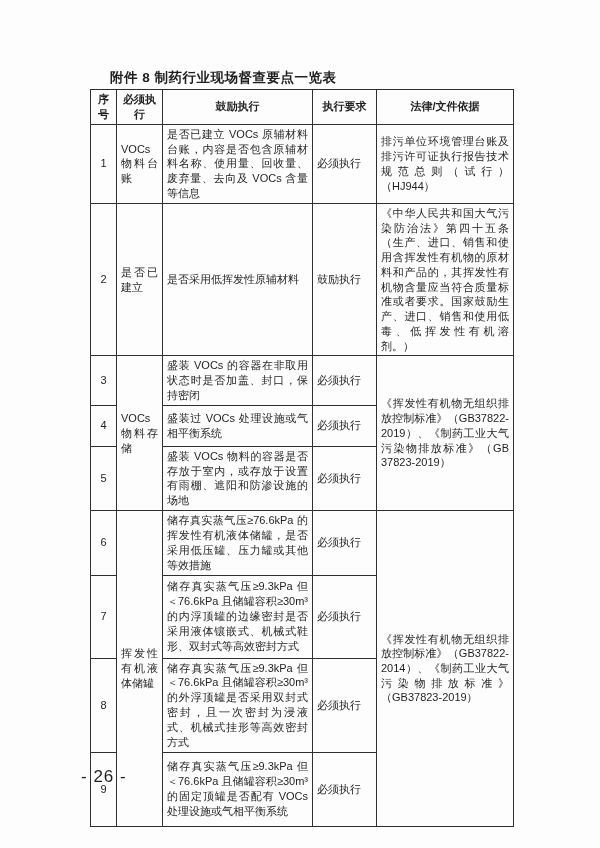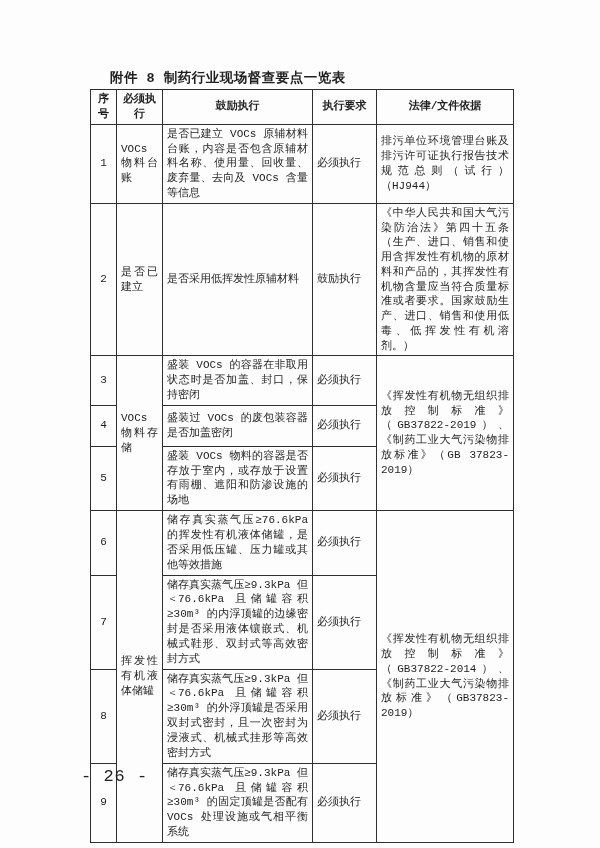--- a/index.html
+++ b/index.html
@@ -6,21 +6,21 @@
     margin: 0;
     padding: 0;
     background: #e9e9e9;
   }
   .page {
     position: relative;
     width: 600px;
     height: 848px;
     margin: 0 auto;
     background: #fdfdfd;
-    font-family: Liberation Mono, monospace;
+    font-family: Liberation Sans, sans-serif;
     color: #1f1f1f;
     overflow: hidden;
   }
   .doc-title {
     position: absolute;
     left: 110px;
     top: 69px;
     font-size: 13.5px;
     font-weight: bold;
     letter-spacing: 0.5px;
@@ -129,21 +129,21 @@
       </tr>
       <tr class="r3">
         <td class="cell-no">3</td>
         <td class="cell-stage" rowspan="3">VOCs 物料存储</td>
         <td class="cell-point">盛装 VOCs 的容器在非取用状态时是否加盖、封口，保持密闭</td>
         <td class="cell-req">必须执行</td>
         <td class="cell-basis" rowspan="3">《挥发性有机物无组织排放控制标准》（GB37822-2019）、《制药工业大气污染物排放标准》（GB 37823-2019）</td>
       </tr>
       <tr class="r4">
         <td class="cell-no">4</td>
-        <td class="cell-point">盛装过 VOCs 的废包装容器是否加盖密闭</td>
+        <td class="cell-point">盛装过 VOCs 处理设施或气相平衡系统</td>
         <td class="cell-req">必须执行</td>
       </tr>
       <tr class="r5">
         <td class="cell-no">5</td>
         <td class="cell-point">盛装 VOCs 物料的容器是否存放于室内，或存放于设置有雨棚、遮阳和防渗设施的场地</td>
         <td class="cell-req">必须执行</td>
       </tr>
       <tr class="r6">
         <td class="cell-no">6</td>
         <td class="cell-stage" rowspan="4">挥发性有机液体储罐</td>

